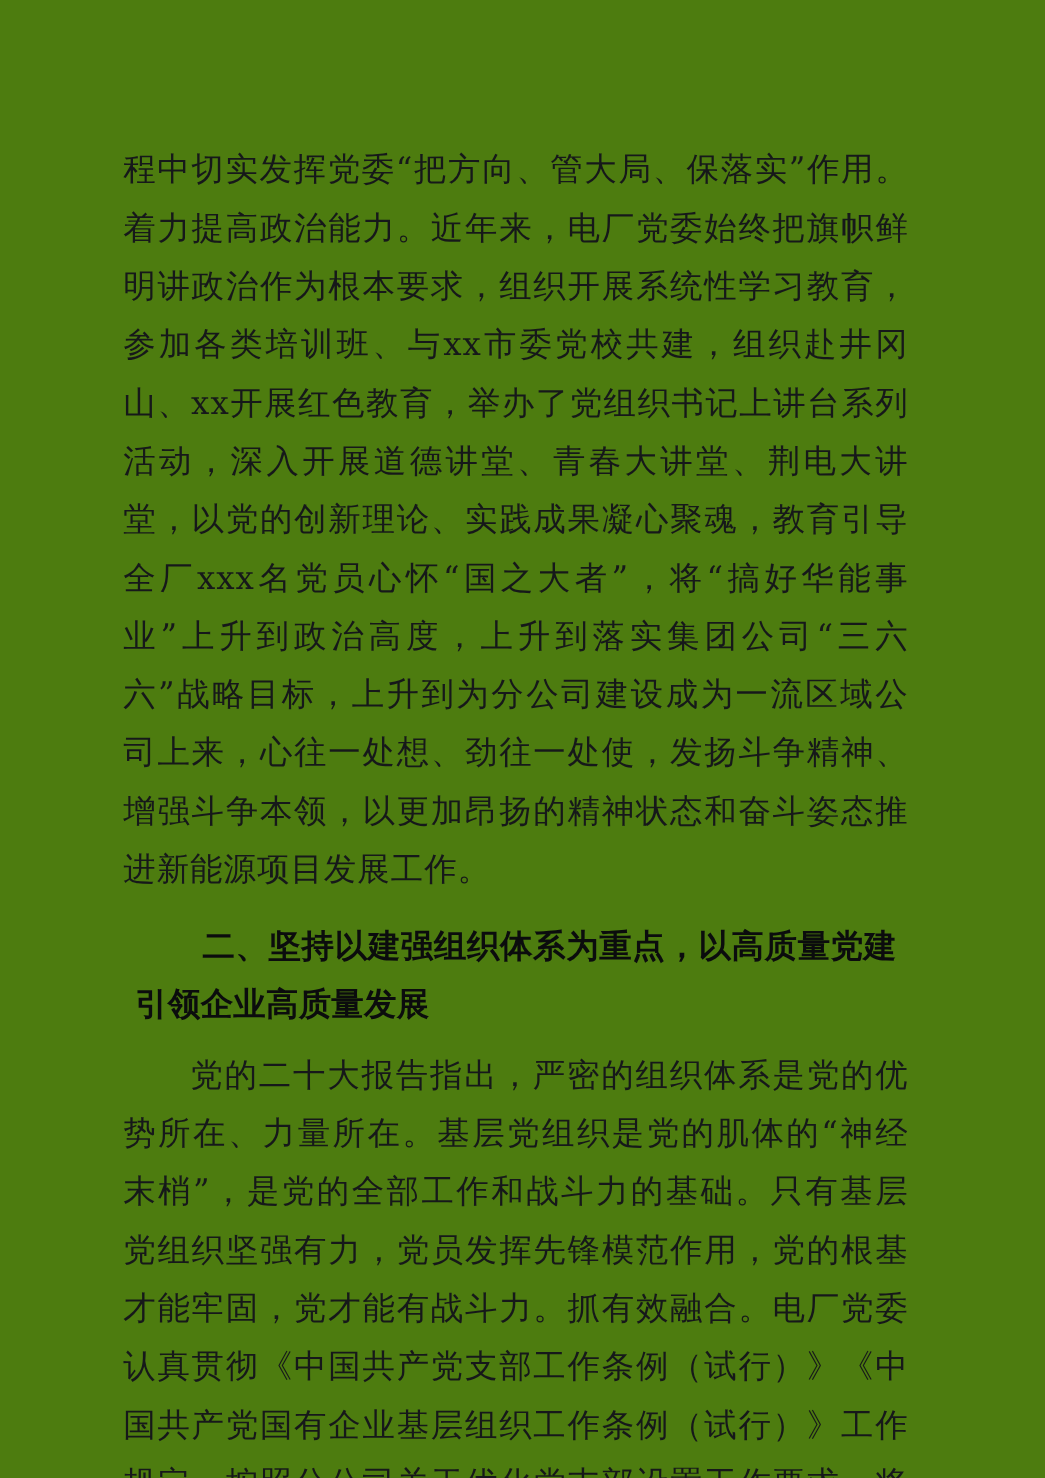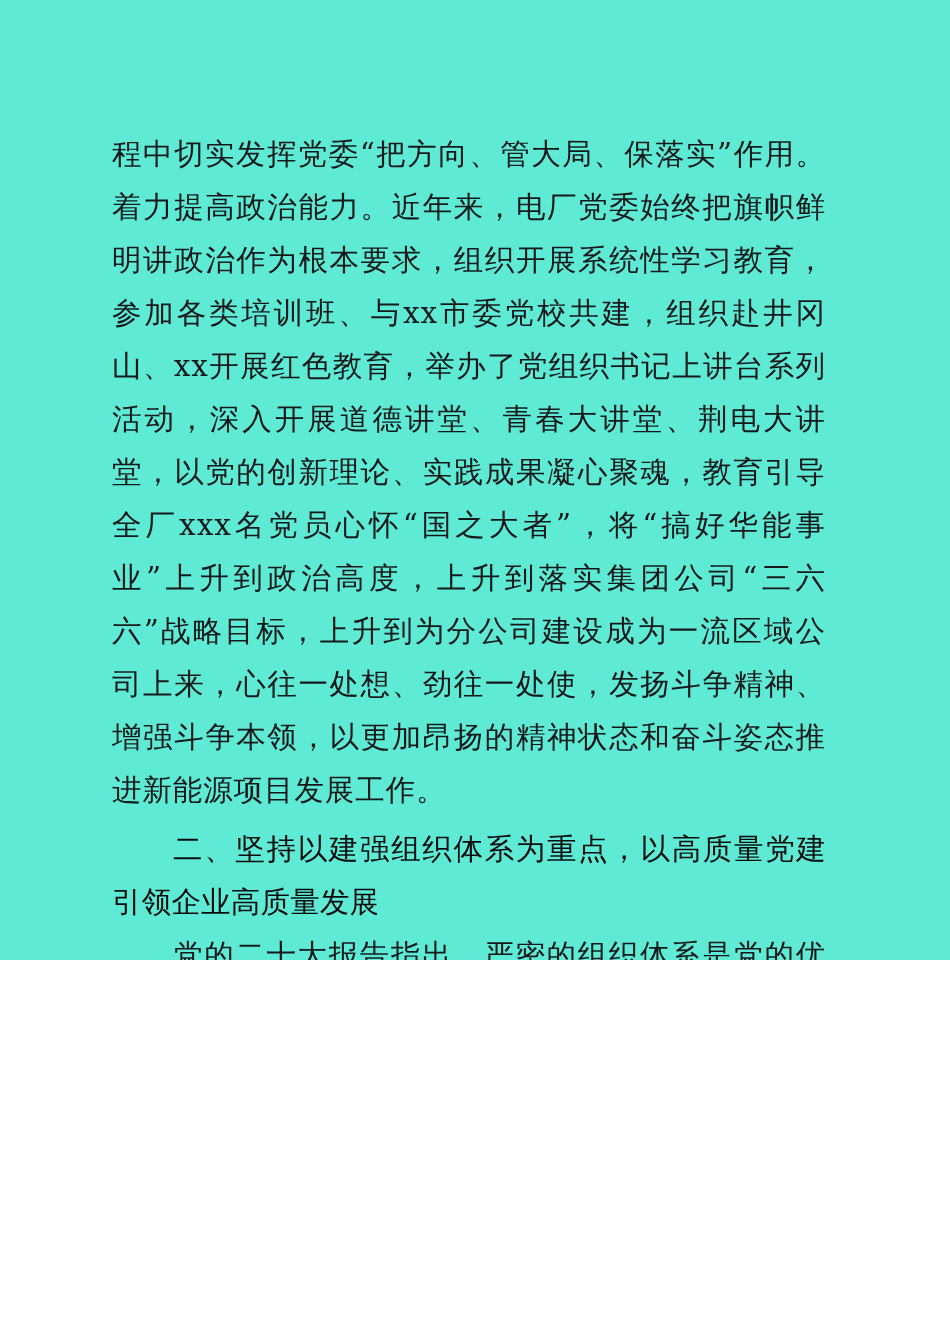--- a/index.html
+++ b/index.html
@@ -4,22 +4,22 @@
 <style>
   html, body {
     margin: 0;
     padding: 0;
     background: #ffffff;
   }
 
   .page {
     position: relative;
     width: 950px;
-    height: 960px;
-    background: #5eead4;
+    height: 1344px;
+    background: #4d7c0f;
     overflow: hidden;
     box-sizing: border-box;
   }
 
   .content {
     position: absolute;
     left: 112px;
     top: 128px;
     width: 714px;
   }
@@ -42,25 +42,25 @@
   .para.indent {
     text-indent: 61px;
   }
 
   
   .heading {
     font-family: "DejaVu Sans", "Liberation Sans", sans-serif;
     font-size: 29.5px;
     line-height: 53px;
     color: #0b0c0d;
-    font-weight: 400;
+    font-weight: 700;
     text-align: justify;
     text-justify: inter-character;
     letter-spacing: 0.2px;
-    margin: 0;
+    margin: 11px;
     text-indent: 61px;
   }
 
   .block-gap {
     height: 6px;
   }
 </style>
 </head>
 <body>
 

